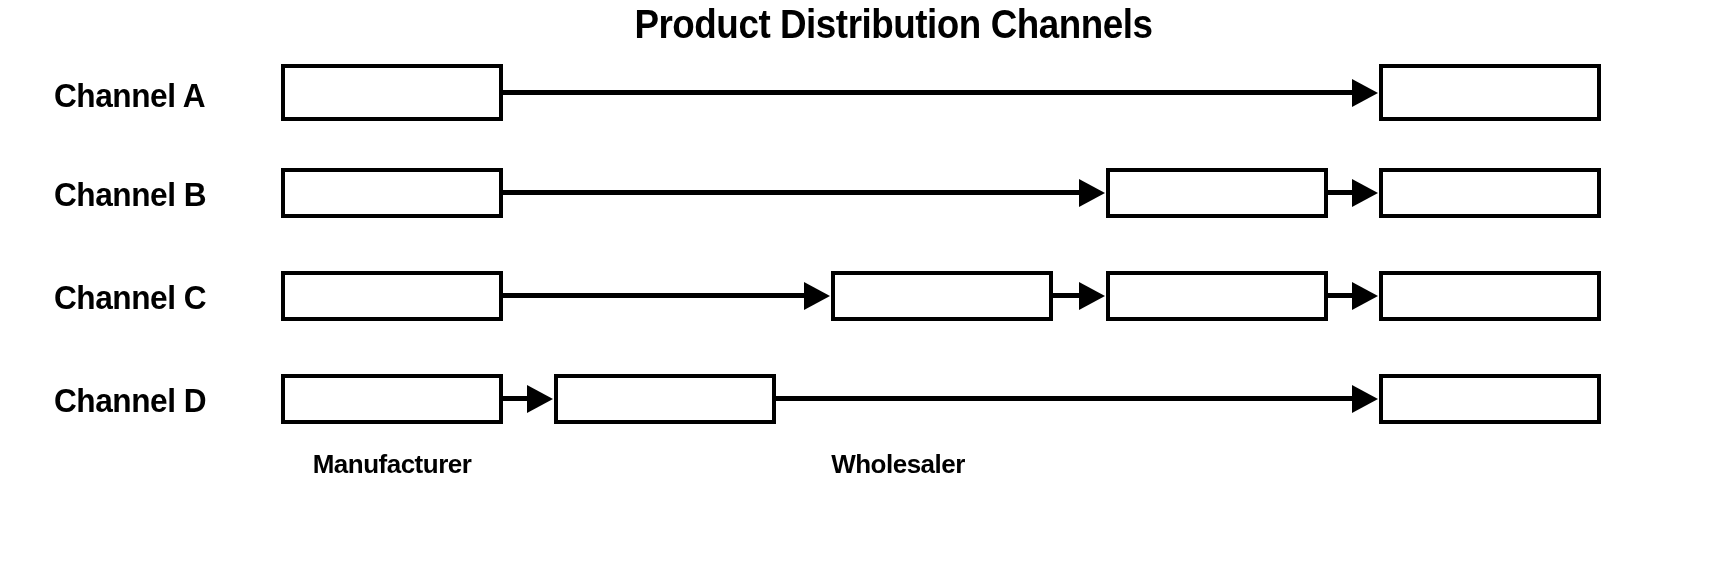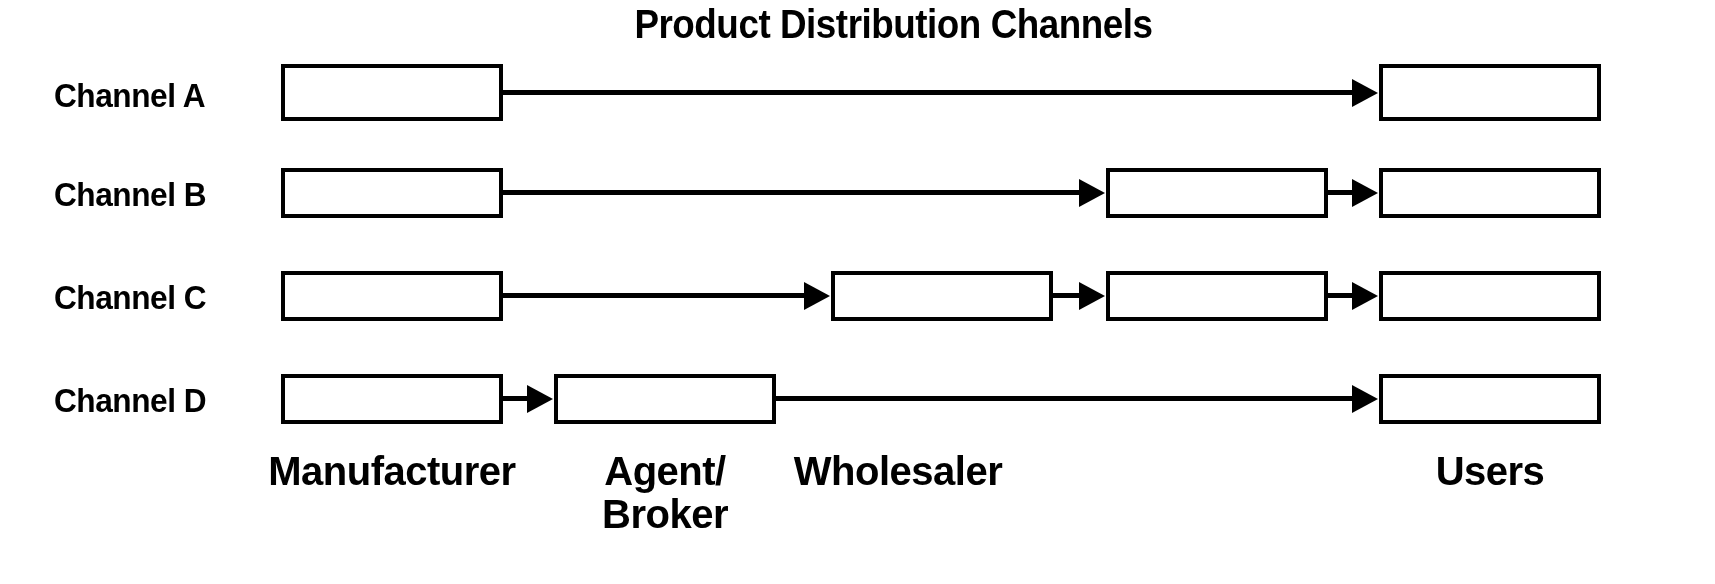--- a/index.html
+++ b/index.html
@@ -38,21 +38,21 @@
     position: absolute;
     font-size: 34px;
     font-weight: bold;
     letter-spacing: -0.5px;
     white-space: nowrap;
     transform: scaleX(0.93);
     transform-origin: left center;
   }
   .stage-label {
     position: absolute;
-    font-size: 40px;
+    font-size: 26px;
     font-weight: bold;
     letter-spacing: -0.5px;
     text-align: center;
     line-height: 1.08;
     white-space: pre-line;
   }
   .node-box {
     position: absolute;
     box-sizing: border-box;
     border: 4px solid #000000;
@@ -110,18 +110,15 @@
 
   <div class="node-box" style="left:245px; top:374px; width:222px; height:50px;"></div>
   <div class="flow-line" style="left:467px; top:396px; width:24px;"></div>
   <div class="flow-arrowhead" style="left:491px; top:385px;"></div>
   <div class="node-box" style="left:518px; top:374px; width:222px; height:50px;"></div>
   <div class="flow-line" style="left:740px; top:396px; width:576px;"></div>
   <div class="flow-arrowhead" style="left:1316px; top:385px;"></div>
   <div class="node-box" style="left:1343px; top:374px; width:222px; height:50px;"></div>
 
   <div class="stage-label" style="left:206px; top:450px; width:300px;"><span>Manufacturer</span></div>
-  <div class="stage-label" style="left:509px; top:450px; width:240px;"><span>Agent/
-Broker</span></div>
   <div class="stage-label" style="left:742px; top:450px; width:240px;"><span>Wholesaler</span></div>
-  <div class="stage-label" style="left:1334px; top:450px; width:240px;"><span>Users</span></div>
 
 </div>
 
 </body></html>

